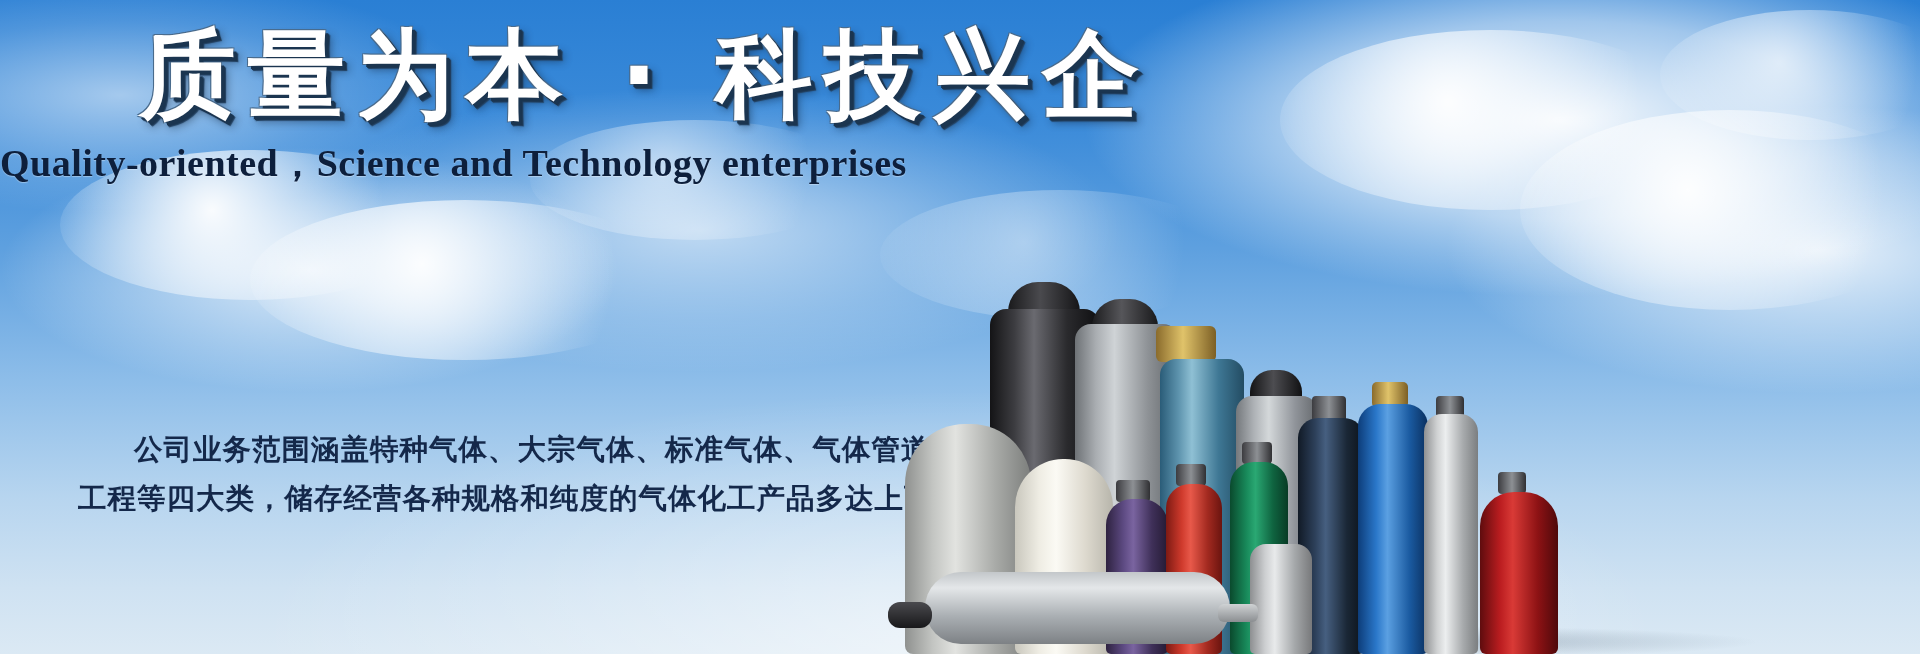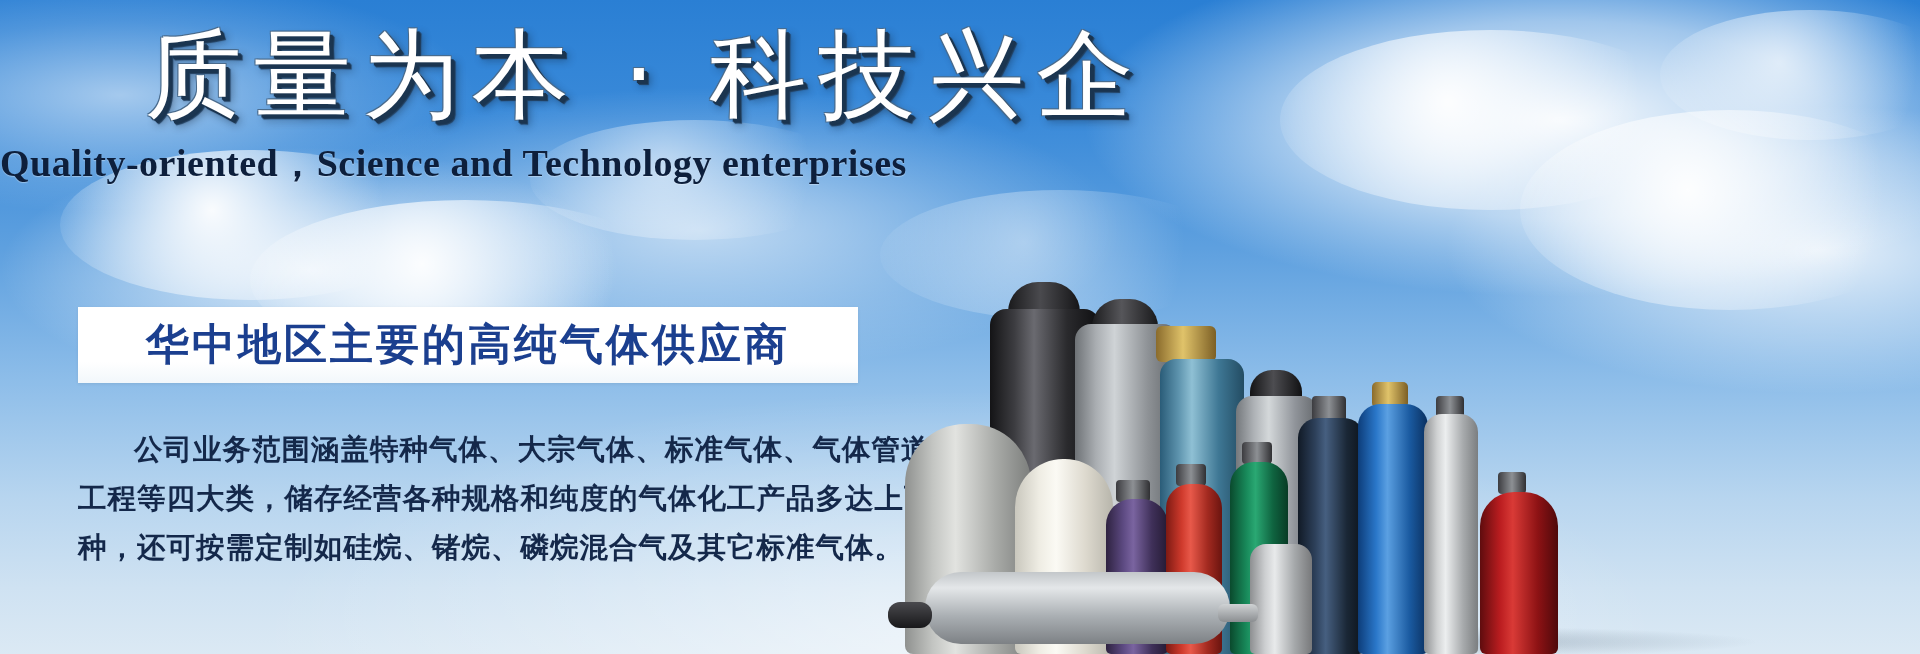--- a/index.html
+++ b/index.html
@@ -18,21 +18,21 @@
       linear-gradient(180deg,#2a7fd4 0%, #3a8ad9 18%, #5ea0df 38%, #8dbde9 58%, #b7d5ef 76%, #cfe2f2 90%, #dbe9f4 100%);
   }
 
   
   .cloud { position:absolute; border-radius:50%; background:radial-gradient(circle at 40% 40%, rgba(255,255,255,.95), rgba(255,255,255,.0) 70%); pointer-events:none; }
 
   
   .headline {
     position:absolute; left:0; top:22px; width:1290px; text-align:center;
     font-family:"DejaVu Sans", sans-serif;
-    font-size:97px; font-weight:normal; letter-spacing:12px; line-height:1.1;
+    font-size:97px; font-weight:bold; letter-spacing:12px; line-height:1.1;
     color:#ffffff; white-space:nowrap;
     text-shadow:
        3px 3px 0 #1b3550, 4px 4px 0 #1b3550, 5px 5px 1px #223f5e,
       -1px -1px 0 #4a6b8c, 1px -1px 0 #4a6b8c, -1px 1px 0 #4a6b8c,
        6px 6px 8px rgba(10,25,45,.45);
   }
 
   .subhead {
     position:absolute; left:0; top:138px; width:1290px; text-align:left;
     font-family:"Liberation Serif", serif;
@@ -86,28 +86,24 @@
   <div class="cloud" style="left:530px; top:120px;  width:330px; height:120px; opacity:.55;"></div>
   <div class="cloud" style="left:1280px;top:30px;   width:420px; height:180px;"></div>
   <div class="cloud" style="left:1520px;top:110px;  width:420px; height:200px;"></div>
   <div class="cloud" style="left:1660px;top:10px;   width:300px; height:130px; opacity:.7;"></div>
   <div class="cloud" style="left:880px; top:190px;  width:360px; height:130px; opacity:.45;"></div>
 
   <div class="headline">质量为本 · 科技兴企</div>
 
   <div class="subhead">Quality-oriented，Science and Technology enterprises</div>
 
-  <div class="highlight-box">
-    <span class="highlight-text">华中地区主要的高纯气体供应商</span>
-  </div>
 
   <div class="paragraph">
     <span class="ln first">公司业务范围涵盖特种气体、大宗气体、标准气体、气体管道</span>
     <span class="ln">工程等四大类，储存经营各种规格和纯度的气体化工产品多达上百</span>
-    <span class="ln">种，还可按需定制如硅烷、锗烷、磷烷混合气及其它标准气体。</span>
   </div>
 
   <div class="shadow-ground"></div>
   <div class="cyl-area">
 
     <div class="cap" style="left:88px; bottom:330px; width:72px; height:42px; background:linear-gradient(90deg,#1a1a1c,#4a4a4e 45%,#151517);border-radius:30px 30px 3px 3px;"></div>
     <div class="cyl" style="left:70px; width:110px; height:345px; background:linear-gradient(90deg,#141416 0%,#3c3c40 22%,#6a6a70 40%,#2a2a2d 70%,#0e0e10 100%);"></div>
 
     <div class="cap" style="left:172px; bottom:315px; width:66px; height:40px; background:linear-gradient(90deg,#1c1c1e,#56565a 45%,#19191b);border-radius:28px 28px 3px 3px;"></div>
     <div class="cyl" style="left:155px; width:104px; height:330px; background:linear-gradient(90deg,#6e7276 0%,#a9adb1 20%,#cfd3d6 38%,#8e9296 70%,#5d6165 100%);"></div>

